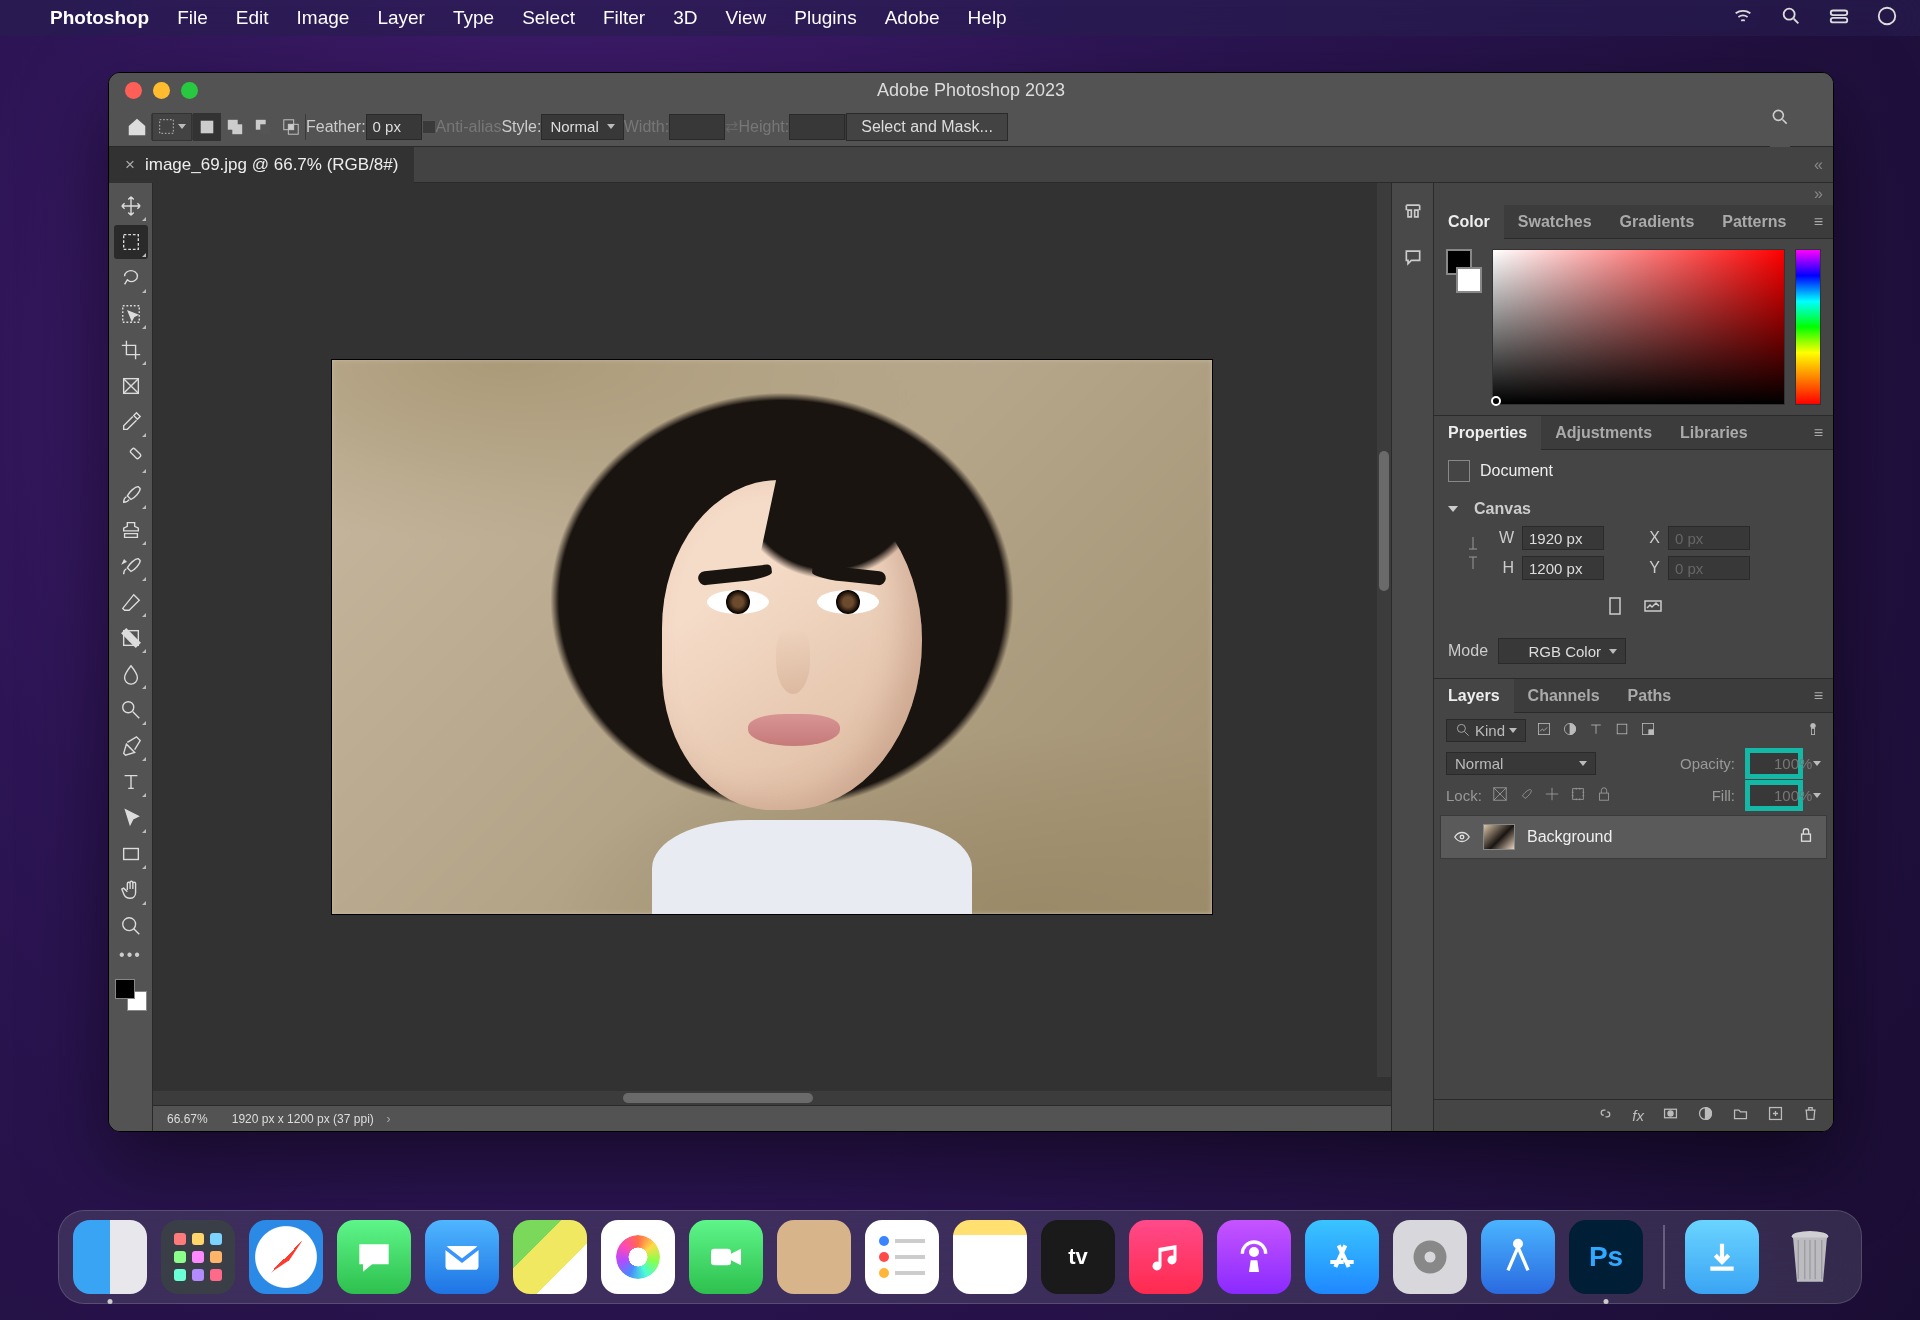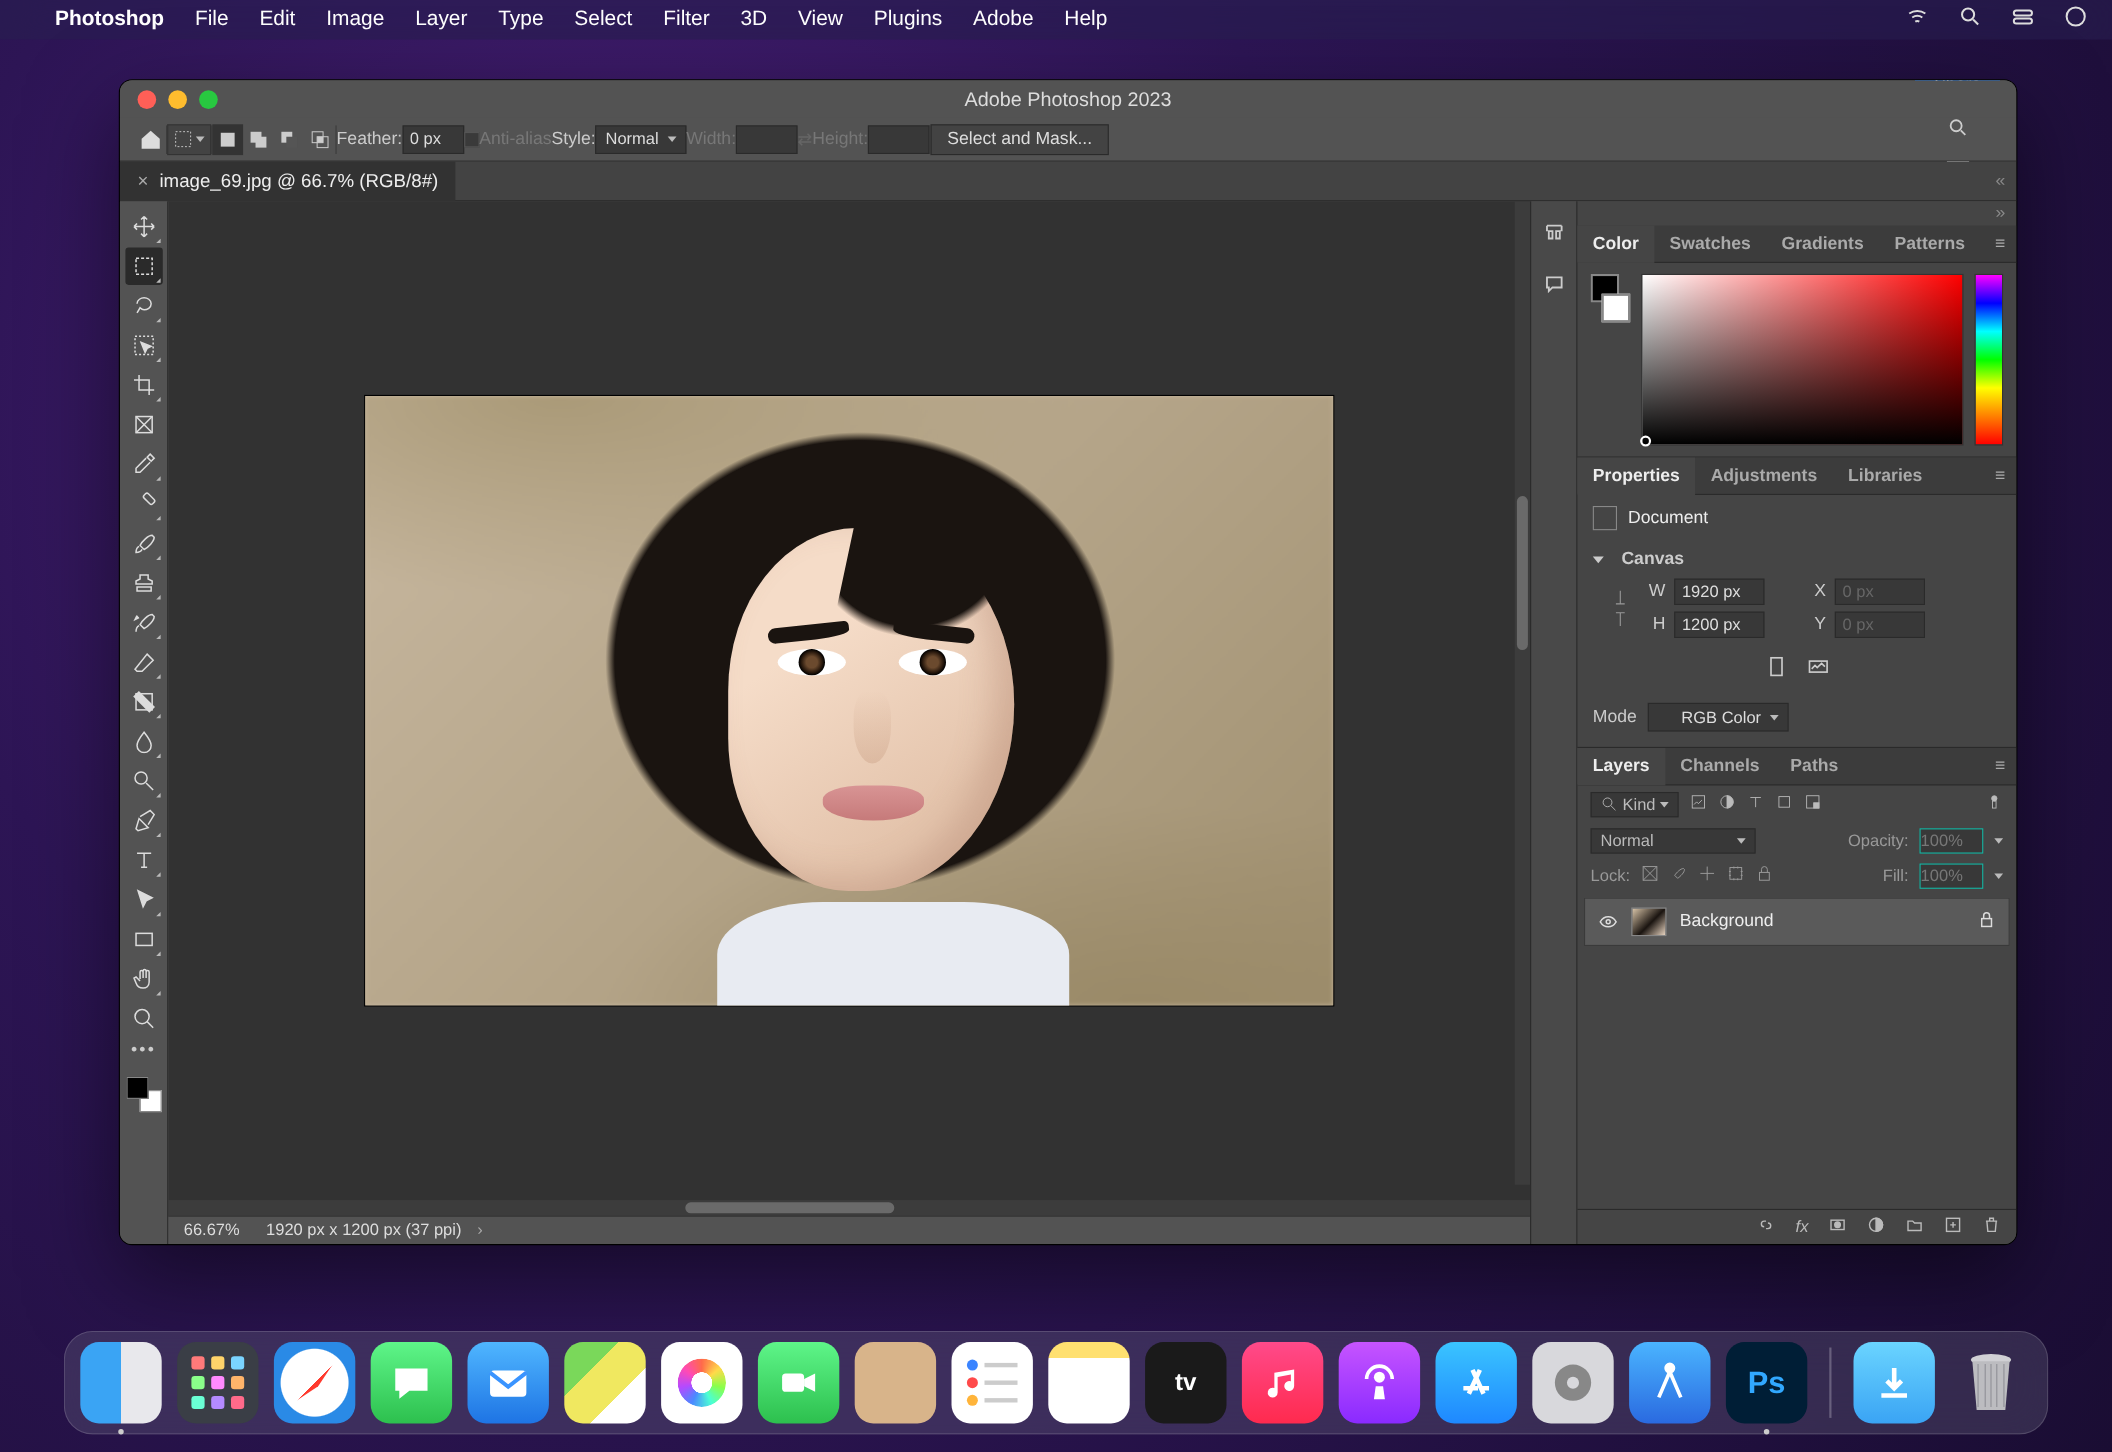--- a/index.html
+++ b/index.html
@@ -67,21 +67,21 @@
 .eye::after { content:''; position: absolute; left: 50%; top: 50%; width: 24px; height: 24px; background: radial-gradient(circle, #6b4a2e 30%, #2a1a0e 55%, #000 70%); border-radius: 50%; transform: translate(-50%,-50%);}
 .eye-l { left: 375px; top: 230px; } .eye-r { left: 485px; top: 230px; }
 .brow { position: absolute; width: 74px; height: 14px; background: #1a1410; border-radius: 10px 6px 60% 10px; }
 .brow-l { left: 366px; top: 208px; transform: rotate(-6deg); } .brow-r { left: 480px; top: 208px; transform: rotate(6deg) scaleX(-1); }
 .nose { position: absolute; left: 444px; top: 268px; width: 34px; height: 66px; background: linear-gradient(180deg, transparent, rgba(180,130,100,.25)); border-radius: 40% 40% 55% 55%; }
 .lips { position: absolute; left: 416px; top: 354px; width: 92px; height: 32px; background: linear-gradient(#d89494,#c67a7a); border-radius: 40% 40% 50% 50%; }
 .bang { position: absolute; left: 430px; top: 80px; width: 260px; height: 240px; background: radial-gradient(ellipse 70% 80% at 20% 20%, #1a1410 50%, transparent 55%); border-radius: 0 60% 80% 0; transform: rotate(12deg); }
 .shirt { position: absolute; left: 320px; top: 460px; width: 320px; height: 160px; background: #e8ebf2; border-radius: 30% 30% 0 0; }
 .scrollbar-h { height: 14px; background: #3c3c3c; position: relative; }
 .scrollbar-h .thumb { position: absolute; left: 38%; top: 2px; height: 10px; width: 190px; background: #6a6a6a; border-radius: 5px; }
-.statusbar { height: 26px; background: #535353; display: flex; align-items: center; padding: 0 14px; gap: 24px; color: #ddd; font-size: 15px; border-top: 1px solid #2a2a2a; }
+.statusbar { height: 26px; background: #535353; display: flex; align-items: center; padding: 0 14px; gap: 24px; color: #ddd; font-size: 12px; border-top: 1px solid #2a2a2a; }
 .statusbar .arrow { margin-left: 6px; color: #aaa; }
 
 
 .mini-strip { width: 42px; background: #494949; border-left: 1px solid #2a2a2a; display: flex; flex-direction: column; align-items: center; padding-top: 18px; gap: 22px; }
 .mini-strip svg { width: 20px; height: 20px; stroke: #ccc; fill: none; }
 
 
 .panels { width: 400px; background: #454545; display: flex; flex-direction: column; border-left: 1px solid #2a2a2a; }
 .panel-tabs { height: 34px; display: flex; align-items: center; border-bottom: 1px solid #2a2a2a; background: #3c3c3c; }
 .panel-tab { padding: 0 14px; height: 34px; display: flex; align-items: center; color: #aaa; font-size: 16px; font-weight: 600; }
@@ -102,21 +102,21 @@
 .dim-field { background: #383838; border: 1px solid #2a2a2a; color: #ddd; font-size: 15px; height: 24px; width: 82px; padding: 0 6px; }
 .link-icon { width: 18px; height: 40px; margin-right: 4px; }
 
 .layers-panel { border-top: 1px solid #2a2a2a; flex: 1; display: flex; flex-direction: column; min-height: 0; }
 .layer-filter { height: 34px; display: flex; align-items: center; gap: 10px; padding: 0 12px; color: #bbb; font-size: 15px; }
 .layer-filter .kind { display: flex; align-items: center; gap: 4px; background: #383838; border: 1px solid #2a2a2a; padding: 2px 8px; }
 .layer-filter svg { width: 16px; height: 16px; stroke: #bbb; fill: none; }
 .blend-row, .lock-row { height: 32px; display: flex; align-items: center; gap: 10px; padding: 0 12px; color: #999; font-size: 15px; }
 .blend-row .sel { background: #383838; border: 1px solid #2a2a2a; padding: 2px 8px; color: #bbb; width: 150px; display: flex; justify-content: space-between; align-items: center; }
 .blend-row .opacity { margin-left: auto; }
-.pct { background: #383838; border: 1px solid #14b8a6; padding: 2px 0; width: 58px; color: #777; }
+.pct { background: #383838; border: 5px solid #14b8a6; padding: 2px 24px; width: 58px; color: #777; }
 .lock-row svg { width: 16px; height: 16px; stroke: #999; fill: none; }
 .layers-list { flex: 1; overflow: auto; }
 .layer-item { height: 44px; background: #5a5a5a; display: flex; align-items: center; padding: 0 12px; gap: 12px; color: #eee; font-size: 16px; border: 1px solid #3a3a3a; margin: 4px 6px; }
 .layer-eye { width: 18px; height: 18px; }
 .layer-thumb { width: 32px; height: 26px; background: linear-gradient(135deg,#d8c4a8,#1a1410 55%,#e8d4c0); border: 1px solid #888; }
 .layer-lock { margin-left: auto; }
 .layer-footer { height: 32px; display: flex; align-items: center; justify-content: flex-end; gap: 18px; padding: 0 14px; border-top: 1px solid #2a2a2a; }
 .layer-footer svg { width: 17px; height: 17px; stroke: #bbb; fill: none; }
 
 

